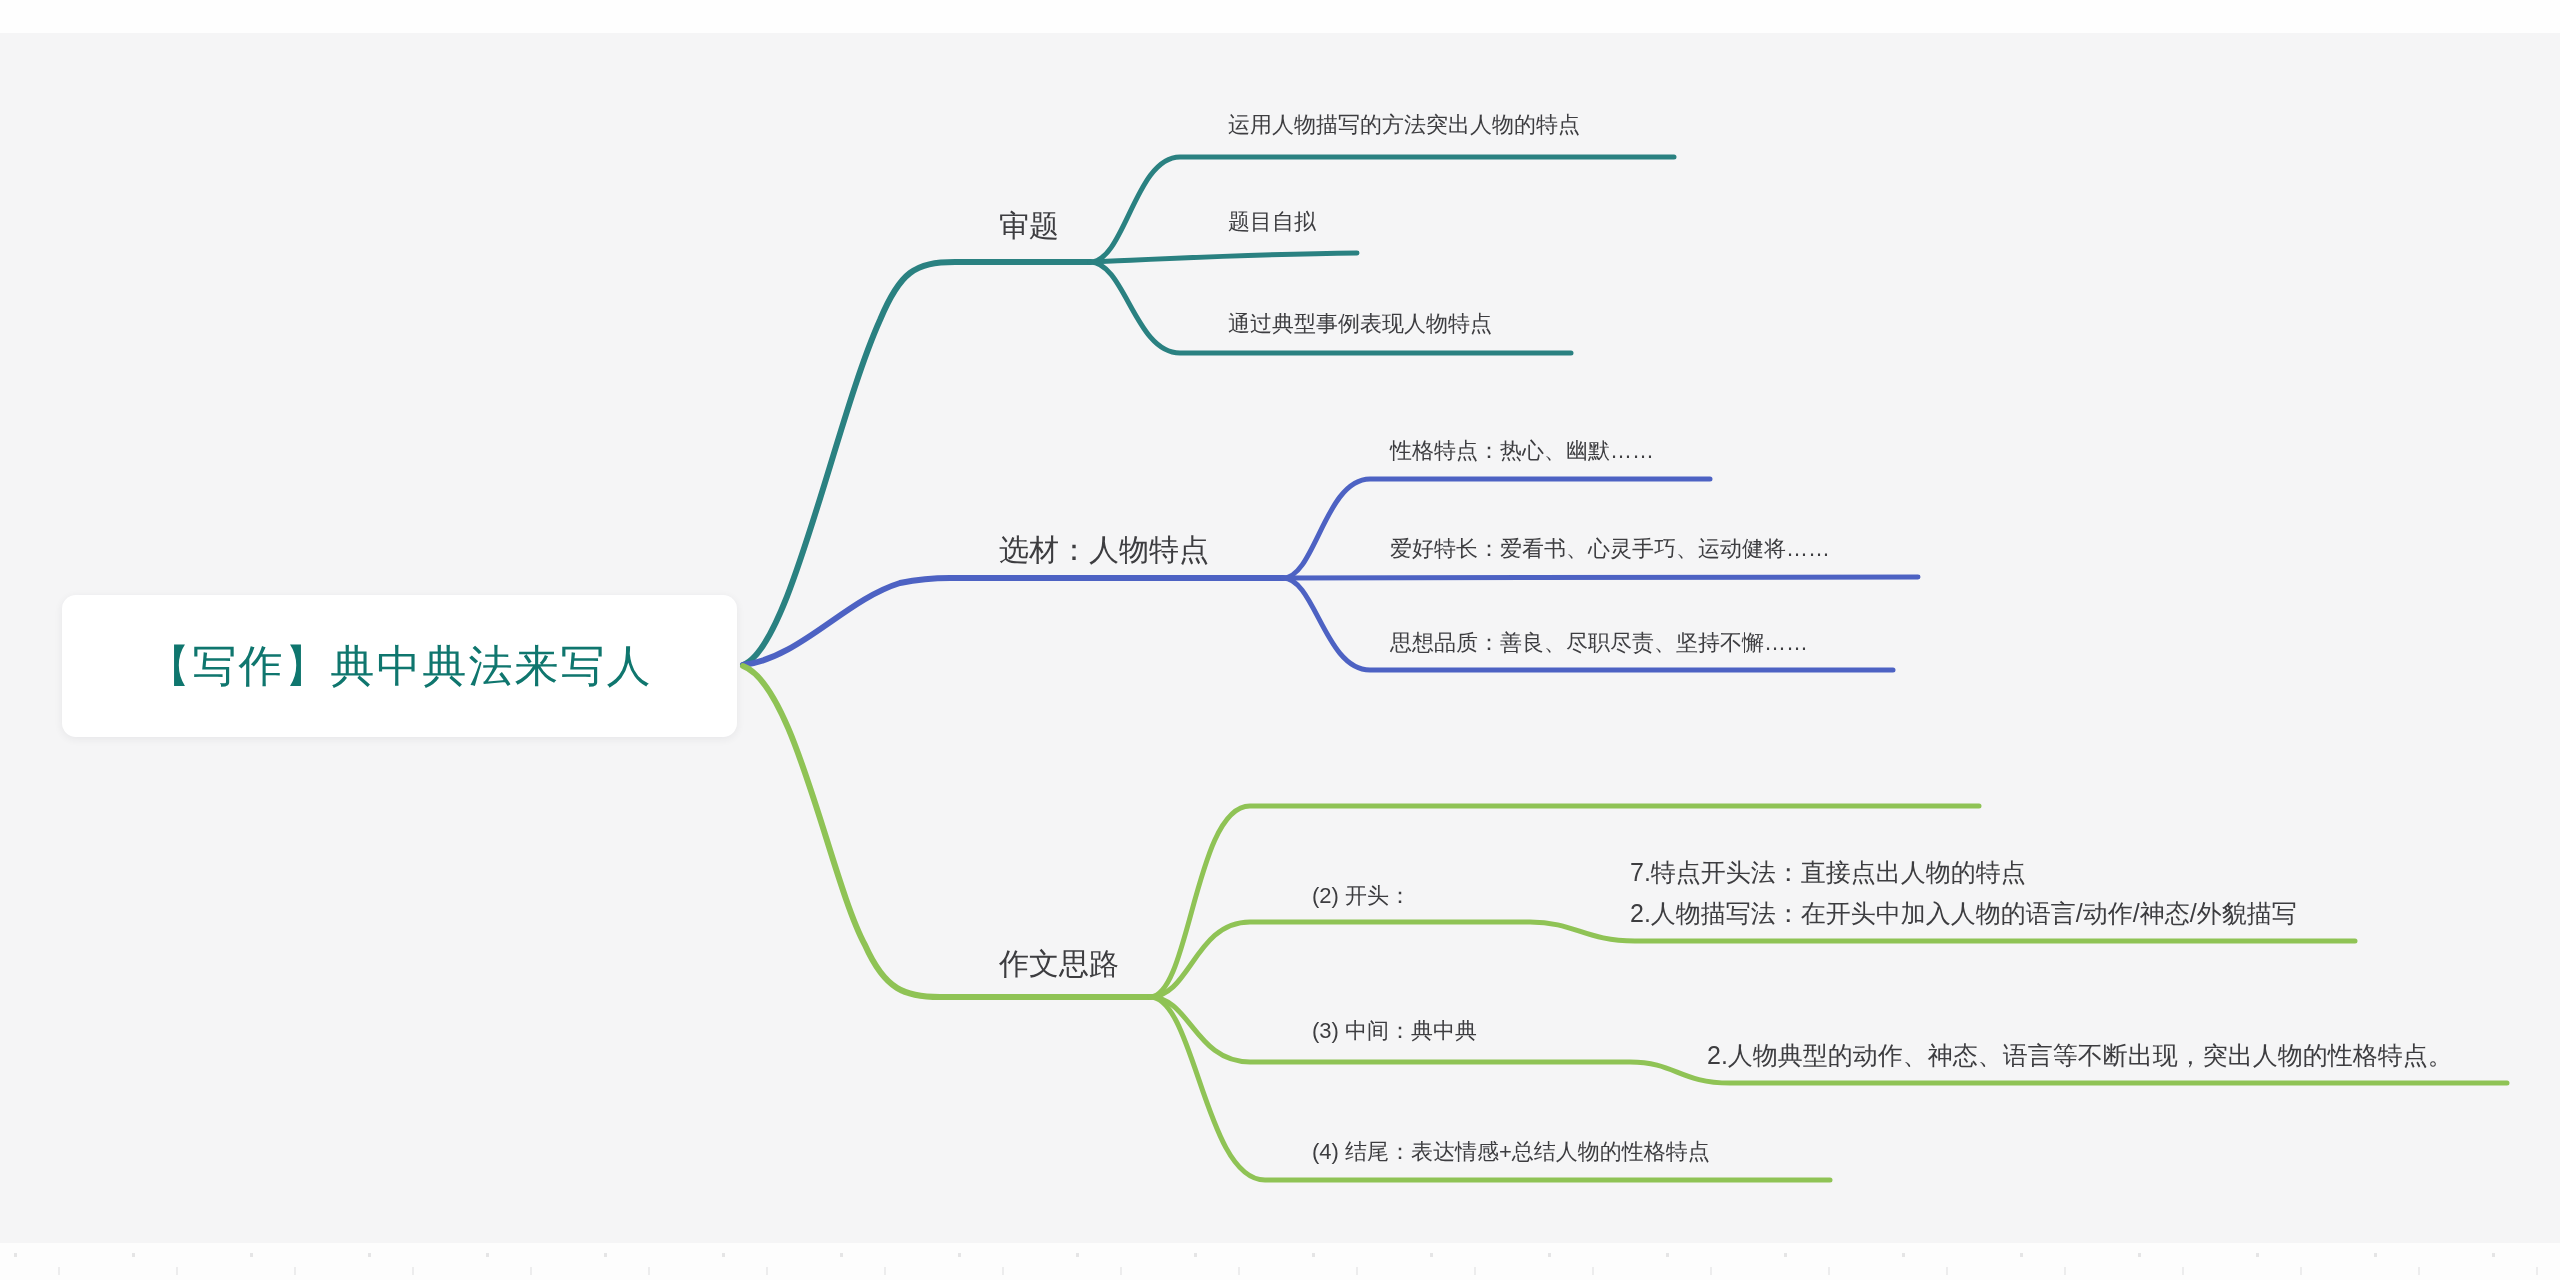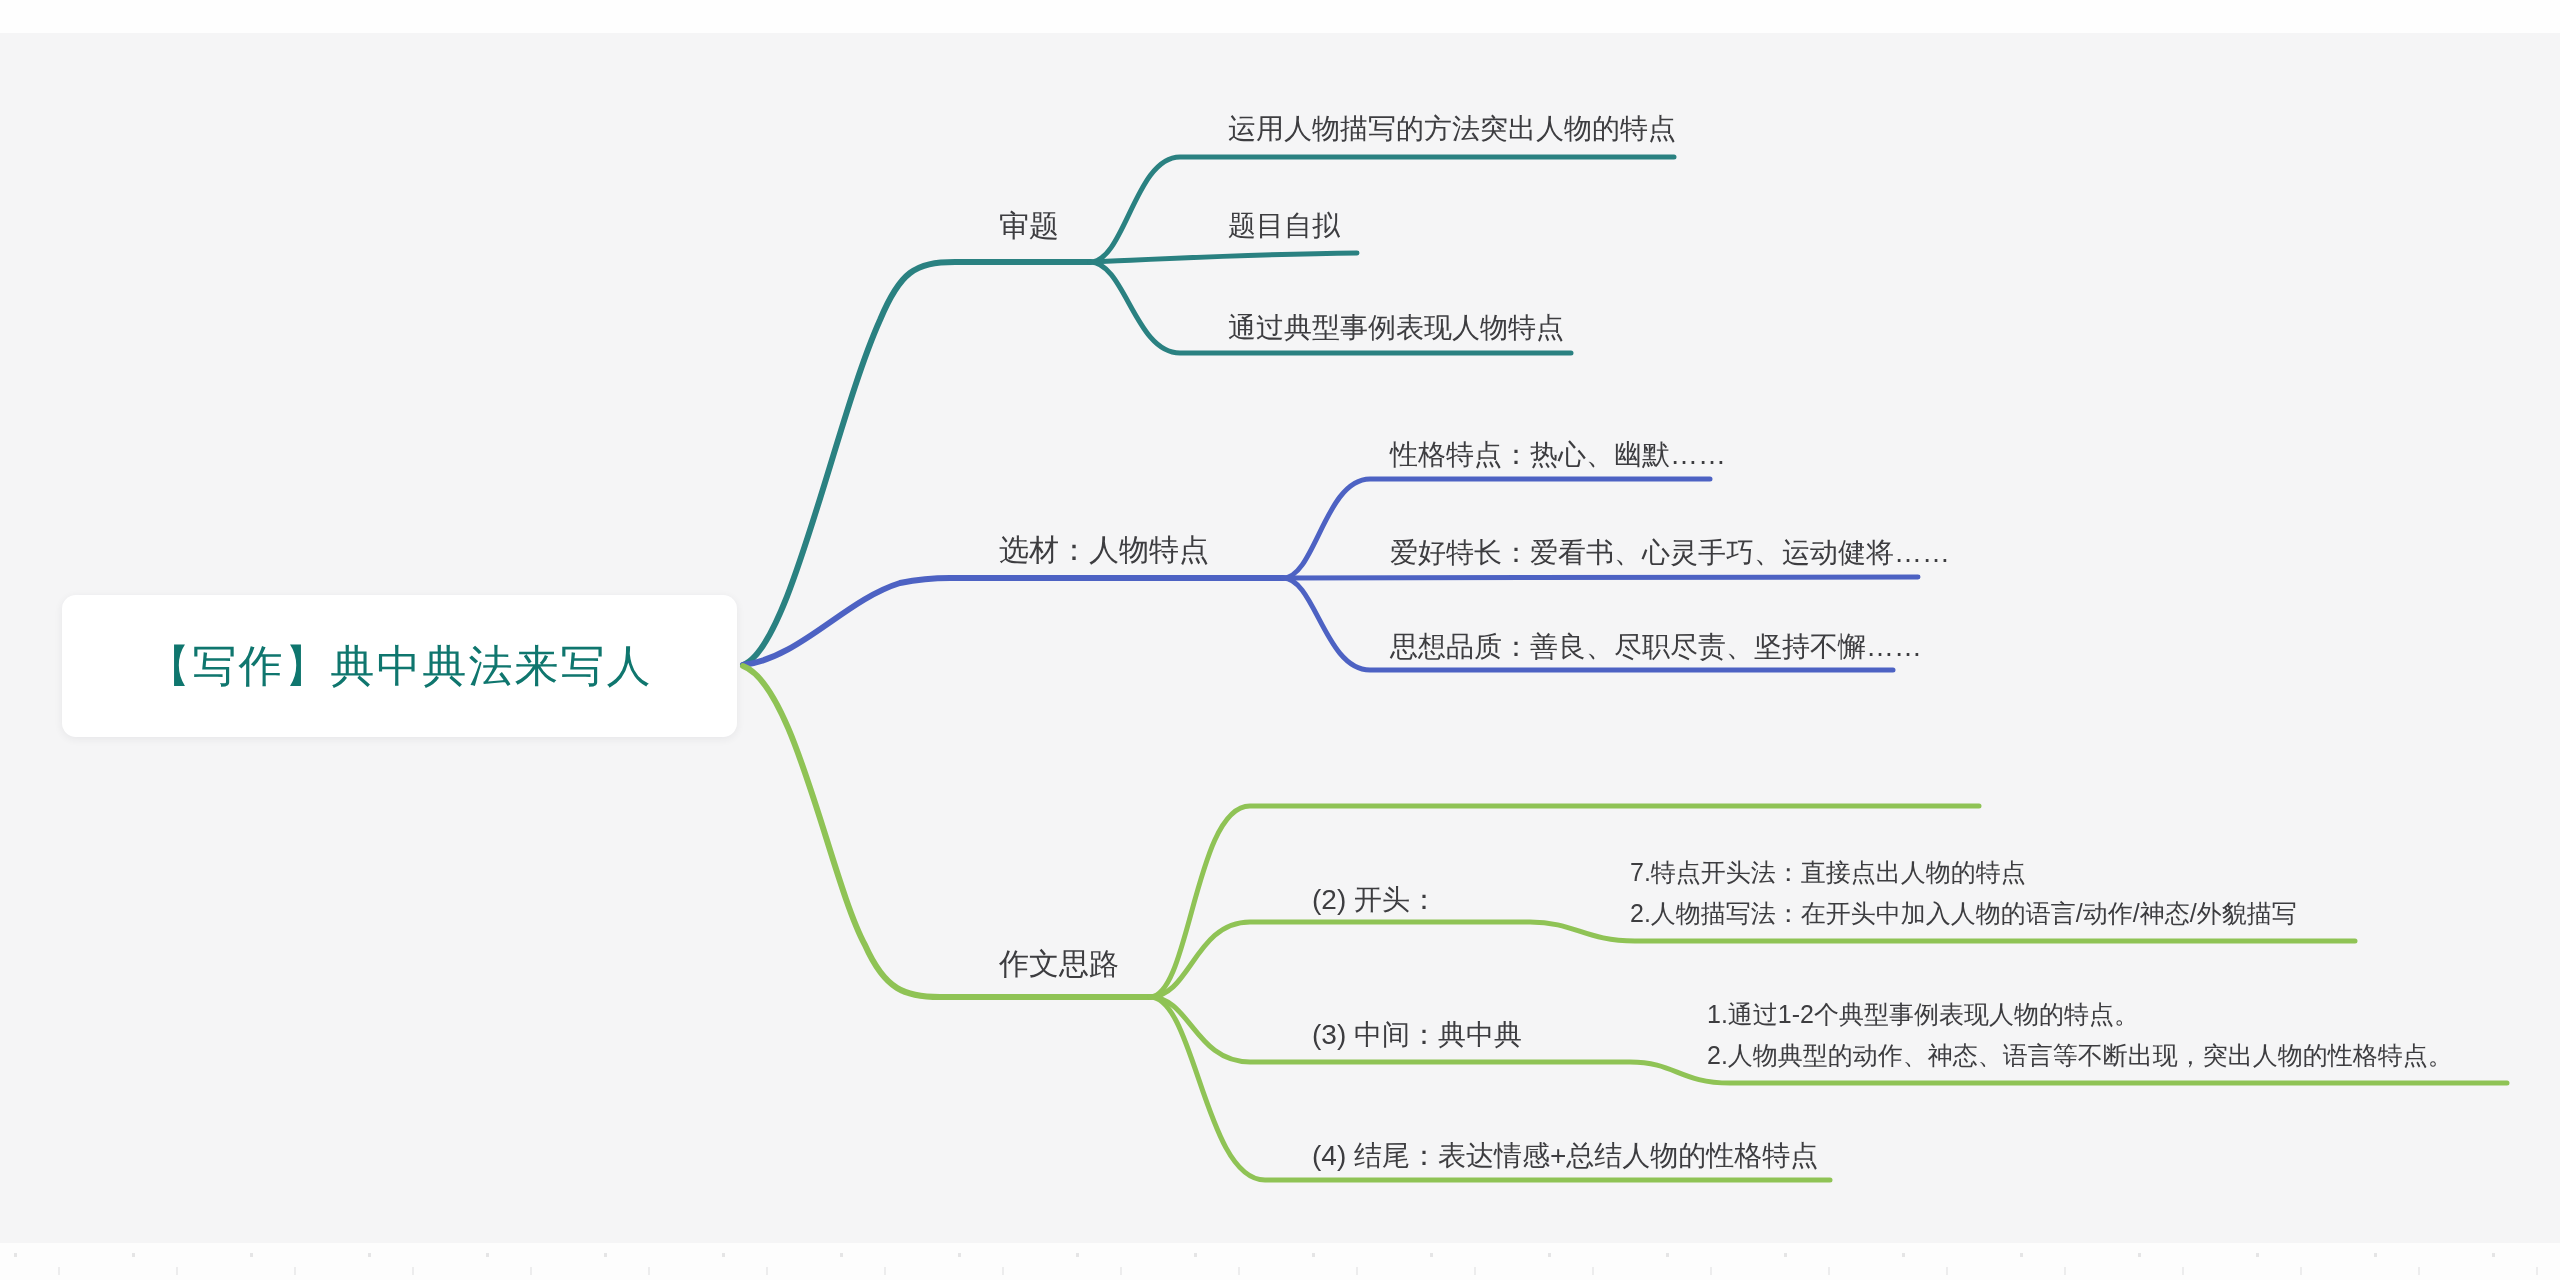--- a/index.html
+++ b/index.html
@@ -35,21 +35,21 @@
     position:absolute;left:62px;top:595px;width:675px;height:142px;
     background:#ffffff;border-radius:14px;
     box-shadow:0 2px 8px rgba(40,40,60,.07);
     display:flex;align-items:center;justify-content:center;
   }
   .root-node .root-text{
     font-size:44px;color:#0f766e;font-weight:500;letter-spacing:2px;white-space:nowrap;
   }
   .lbl{position:absolute;white-space:nowrap;color:#3d3d40;}
   .lbl.l1{font-size:30px;font-weight:500;margin-left:32px;}
-  .lbl.l2{font-size:28px;font-weight:400;}
+  .lbl.l2{font-size:22px;font-weight:400;}
   .lbl.note{font-size:25px;font-weight:400;}
 </style>
 </head>
 <body>
 
 <div class="screen">
   <div class="top-band"></div>
   <div class="canvas"></div>
   <div class="bottom-band">
     <div class="marks"></div>
@@ -94,17 +94,16 @@
   <div class="lbl l2" style="left:1390px;top:628px;">思想品质：善良、尽职尽责、坚持不懈……</div>
   <div class="lbl l2" style="left:1390px;top:534px;">爱好特长：爱看书、心灵手巧、运动健将……</div>
 
   <div class="lbl l1" style="left:967px;top:944px;">作文思路</div>
 
   <div class="lbl l2" style="left:1312px;top:881px;text-align:center;">(2) 开头：</div>
   <div class="lbl note" style="left:1630px;top:856px;">7.特点开头法：直接点出人物的特点</div>
   <div class="lbl note" style="left:1630px;top:897px;">2.人物描写法：在开头中加入人物的语言/动作/神态/外貌描写</div>
 
   <div class="lbl l2" style="left:1312px;top:1016px;">(3) 中间：典中典</div>
-  <div class="lbl note" style="left:1707px;top:998px;">1.通过1-2个典型事例表现人物的特点。</div>
   <div class="lbl note" style="left:1707px;top:1039px;">2.人物典型的动作、神态、语言等不断出现，突出人物的性格特点。</div>
 
   <div class="lbl l2" style="left:1312px;top:1137px;">(4) 结尾：表达情感+总结人物的性格特点</div>
 </div>
 
 </body></html>

